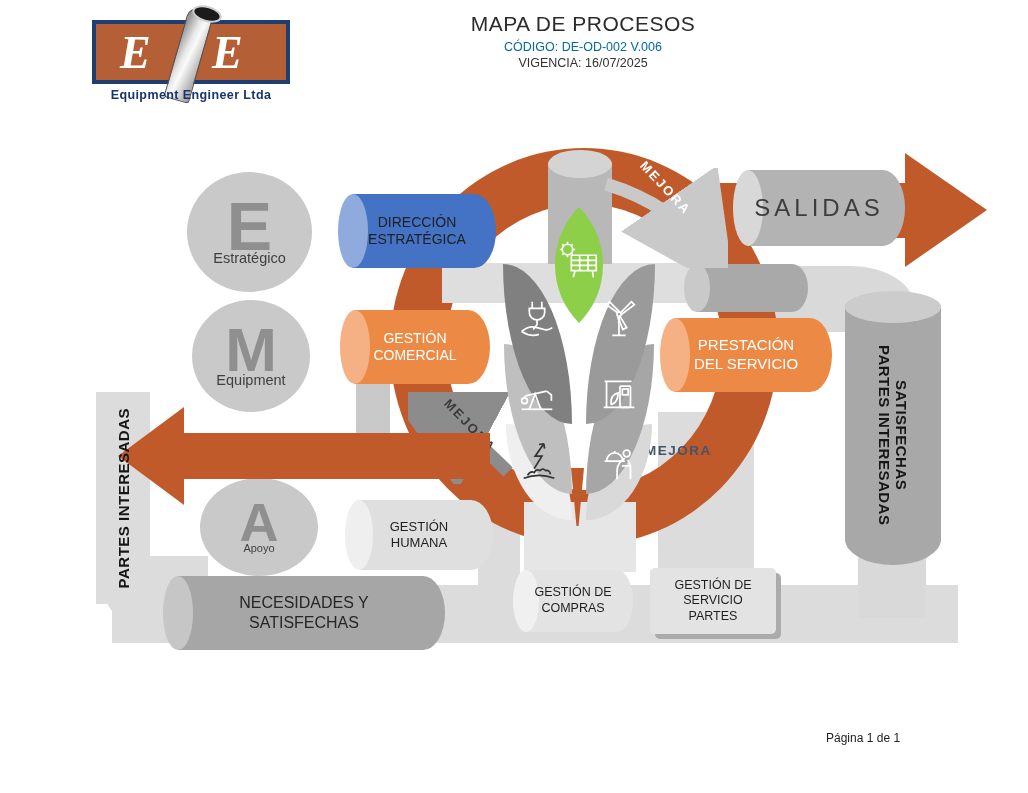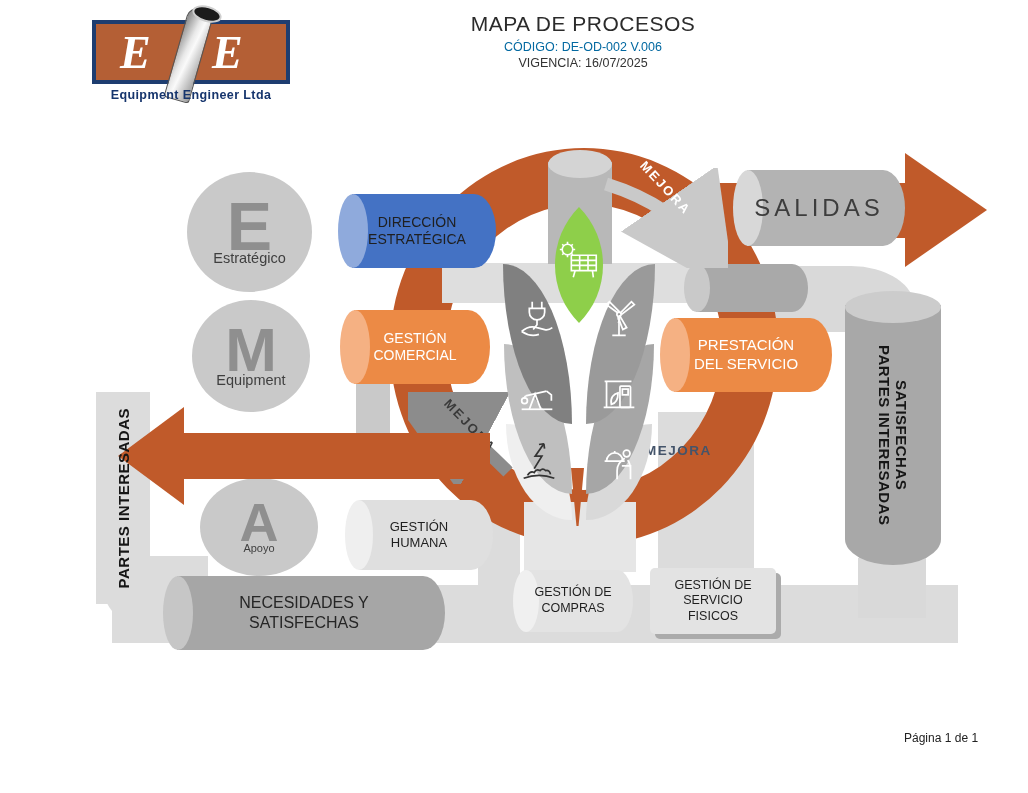--- a/index.html
+++ b/index.html
@@ -165,21 +165,21 @@
     <div class="cyl-text dark-t" style="font-size:12.5px;">
       <div>GESTIÓN DE</div>
       <div>COMPRAS</div>
     </div>
   </div>
 
   <div class="ab" style="left:650px;top:568px;width:126px;height:66px;background:#e3e3e3;border-radius:5px;box-shadow:5px 5px 0 #ababab;">
     <div class="cyl-text dark-t" style="font-size:12.5px;">
       <div>GESTIÓN DE</div>
       <div>SERVICIO</div>
-      <div>FISICOS</div>
+      <div>PARTES</div>
     </div>
   </div>
 
   <div class="ab" style="left:845px;top:291px;width:96px;height:274px;">
     <div class="ab" style="left:0;top:14px;width:96px;height:260px;background:#a8a8a8;border-radius:0 0 48px 48px / 0 0 26px 26px;"></div>
     <div class="cap" style="left:0;top:0;width:96px;height:32px;background:#cccccc;"></div>
     <div class="ab flex" style="inset:24px 0 10px 0;">
       <span class="vtext-down" style="font-weight:bold;font-size:15px;color:#161616;letter-spacing:0.5px;">PARTES INTERESADAS</span>
       <span class="vtext-down" style="font-weight:bold;font-size:15px;color:#161616;letter-spacing:0.5px;">SATISFECHAS</span>
     </div>
@@ -234,15 +234,15 @@
     <path d="M8 42q16-6 32 0"></path>
   </svg>
   <svg class="ab" style="left:596px;top:440px;" width="46" height="46" viewBox="0 0 48 48" fill="none" stroke="#fff" stroke-width="1.8">
     <circle cx="32" cy="14" r="3.5"></circle>
     <path d="M11 22a8.5 8.5 0 0 1 17 0zM9 22h21M19.5 11.5v2"></path>
     <path d="M30 19c-5 3-8 7-8 13v9"></path>
     <path d="M27 27h9v14M33 21c3 3 3 8 3 12"></path>
     <path d="M29.5 31h.01M29.5 35h.01" stroke-width="2.4"></path>
   </svg>
 
-  <div class="ab" style="left:904px;top:731px;font-size:12px;color:#222;">Página 1 de 1</div>
+  <div class="ab" style="left:826px;top:731px;font-size:12px;color:#222;">Página 1 de 1</div>
 
 </div>
 
 </body></html>

